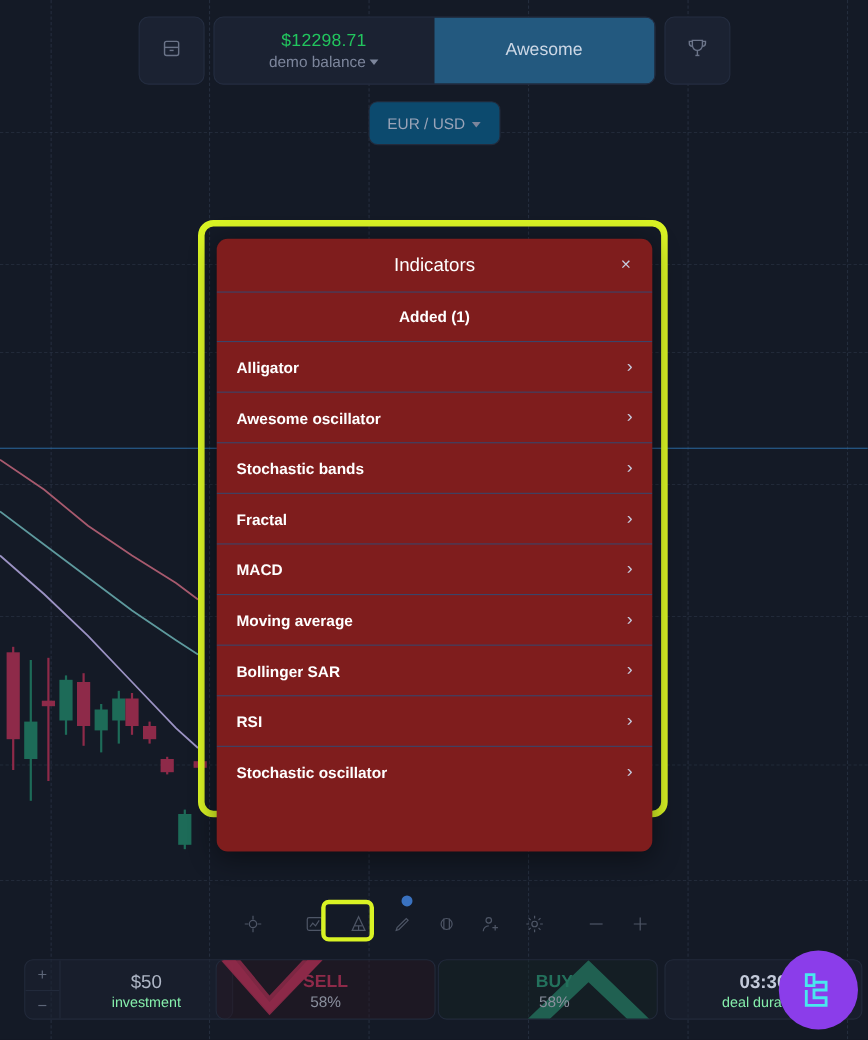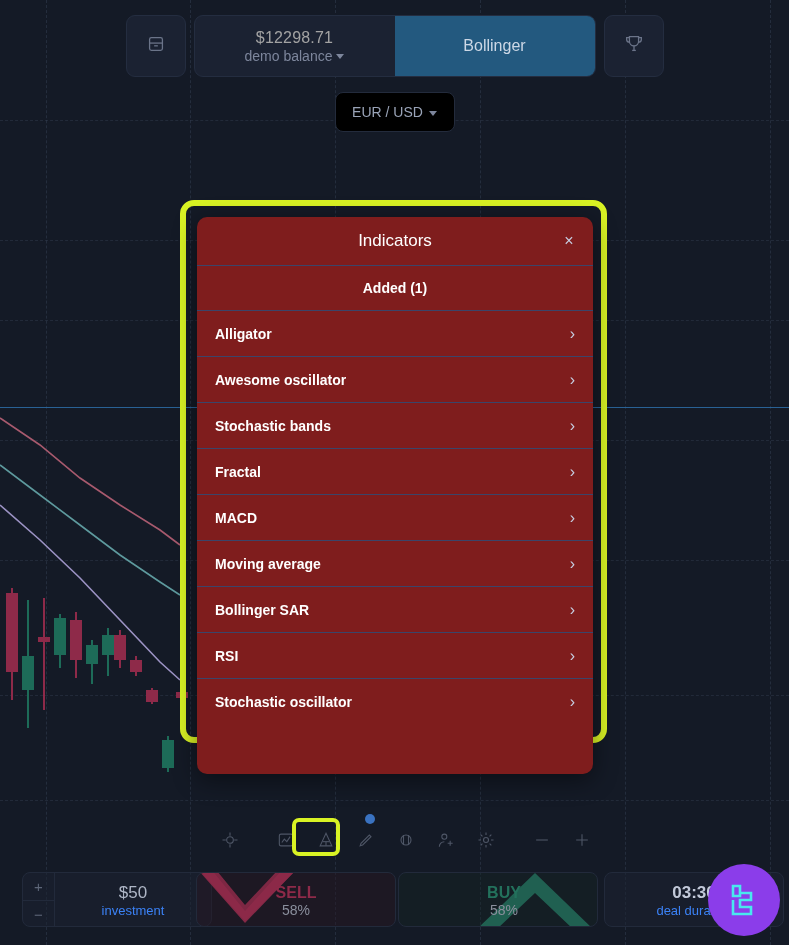--- a/index.html
+++ b/index.html
@@ -30,30 +30,30 @@
   
   .topbar { position:absolute; top:15px; left:0; right:0; height:62px; display:flex; justify-content:center; align-items:center; gap:8px; }
   .sq-btn {
     width:60px; height:62px; border-radius:9px;
     background:#1b2232; border:1px solid #242d40;
     display:flex; align-items:center; justify-content:center;
   }
   .sq-btn svg { opacity:.72; }
   .balance-group { display:flex; height:62px; border-radius:9px; overflow:hidden; background:#1b2232; border:1px solid #242d40; }
   .balance-cell { width:200px; display:flex; flex-direction:column; align-items:center; justify-content:center; gap:1px; }
-  .balance-amt { color:#a3a3a3; font-size:16px; letter-spacing:.2px;text-align:right; }
+  .balance-amt { color:#22c55e; font-size:16px; letter-spacing:.2px;text-align:right; }
   .balance-lbl { color:#7d869c; font-size:14px; display:flex; align-items:center; gap:4px; }
   .caret { display:inline-block; width:0;height:0; border-left:4px solid transparent;border-right:4px solid transparent;border-top:5px solid #7d869c; position:relative; top:1px;}
   .finances-cell {
     width:200px; background:#23597f; display:flex; align-items:center; justify-content:center;
     color:#cdd8e6; font-size:16px;
   }
   .asset-row { position:absolute; top:92px; left:0; right:0; display:flex; justify-content:center; }
   .asset-btn {
-    width:120px; height:40px; border-radius:8px; background:#000000; border:1px solid #232b3c;
+    width:120px; height:40px; border-radius:8px; background:#0c4a6e; border:1px solid #232b3c;
     display:flex; align-items:center; justify-content:center; gap:6px;
     color:#9aa4b8; font-size:14px;
   }
 
   
   .candle { position:absolute; }
   .wick { position:absolute; width:2px; }
   .body { position:absolute; }
   .ma { position:absolute; left:0; top:0; pointer-events:none; }
 
@@ -95,21 +95,21 @@
   .bottom { position:absolute; left:0; right:0; top:872px; height:73px; }
   .panel {
     position:absolute; top:0; height:55px; border-radius:8px;
     background:rgba(28,35,50,.55); border:1px solid #222a3b; overflow:hidden;
   }
   .stepper { position:absolute; left:0; top:0; width:32px; height:55px; border-right:1px solid #222a3b; }
   .step { height:27px; display:flex; align-items:center; justify-content:center; color:#5d6678; font-size:15px; }
   .step + .step { border-top:1px solid #222a3b; }
   .panel-text { position:absolute; left:32px; right:0; top:0; height:55px; display:flex; flex-direction:column; align-items:center; justify-content:center; gap:0px; }
   .pt-main { color:#aeb6c6; font-size:17px; }
-  .pt-sub { color:#3b82f6; font-size:13px; }
+  .pt-sub { color:#86efac; font-size:13px; }
   .sell-lbl { color:#8e2a49; font-size:16px; font-weight:bold; }
   .sell-pct { color:#8a8f9d; font-size:14px; }
   .buy-lbl { color:#23715c; font-size:16px; font-weight:bold; }
   .buy-pct { color:#8a8f9d; font-size:14px; }
 
   .axis { position:absolute; left:0; right:0; top:929px; height:16px; }
   .tick { position:absolute; top:0; color:#555e70; font-size:11px; white-space:nowrap; transform:translateX(-50%); }
   .tick.boxed { background:#222a39; border-radius:9px; padding:1px 7px; color:#6b7487; top:-2px;}
 
   .logo {
@@ -209,21 +209,21 @@
     </div>
 
     <div class="balance-group">
       <div class="balance-cell">
         <div class="balance-amt">$12298.71</div>
         <div class="balance-lbl">
           <span>demo balance</span>
           <span class="caret"></span>
         </div>
       </div>
-      <div class="finances-cell">Bollinger</div>
+      <div class="finances-cell">Awesome</div>
     </div>
 
     <div class="sq-btn">
       <span>
         <svg width="22" height="22" viewBox="0 0 24 24" fill="none" stroke="#8a94ab" stroke-width="1.4">
           <path d="M7 4h10v5a5 5 0 0 1-10 0z"></path>
             <path d="M7 5H4v2a3 3 0 0 0 3 3"></path>
             <path d="M17 5h3v2a3 3 0 0 1-3 3"></path>
             <path d="M10 19h4"></path>
             <path d="M12 14v5"></path>

